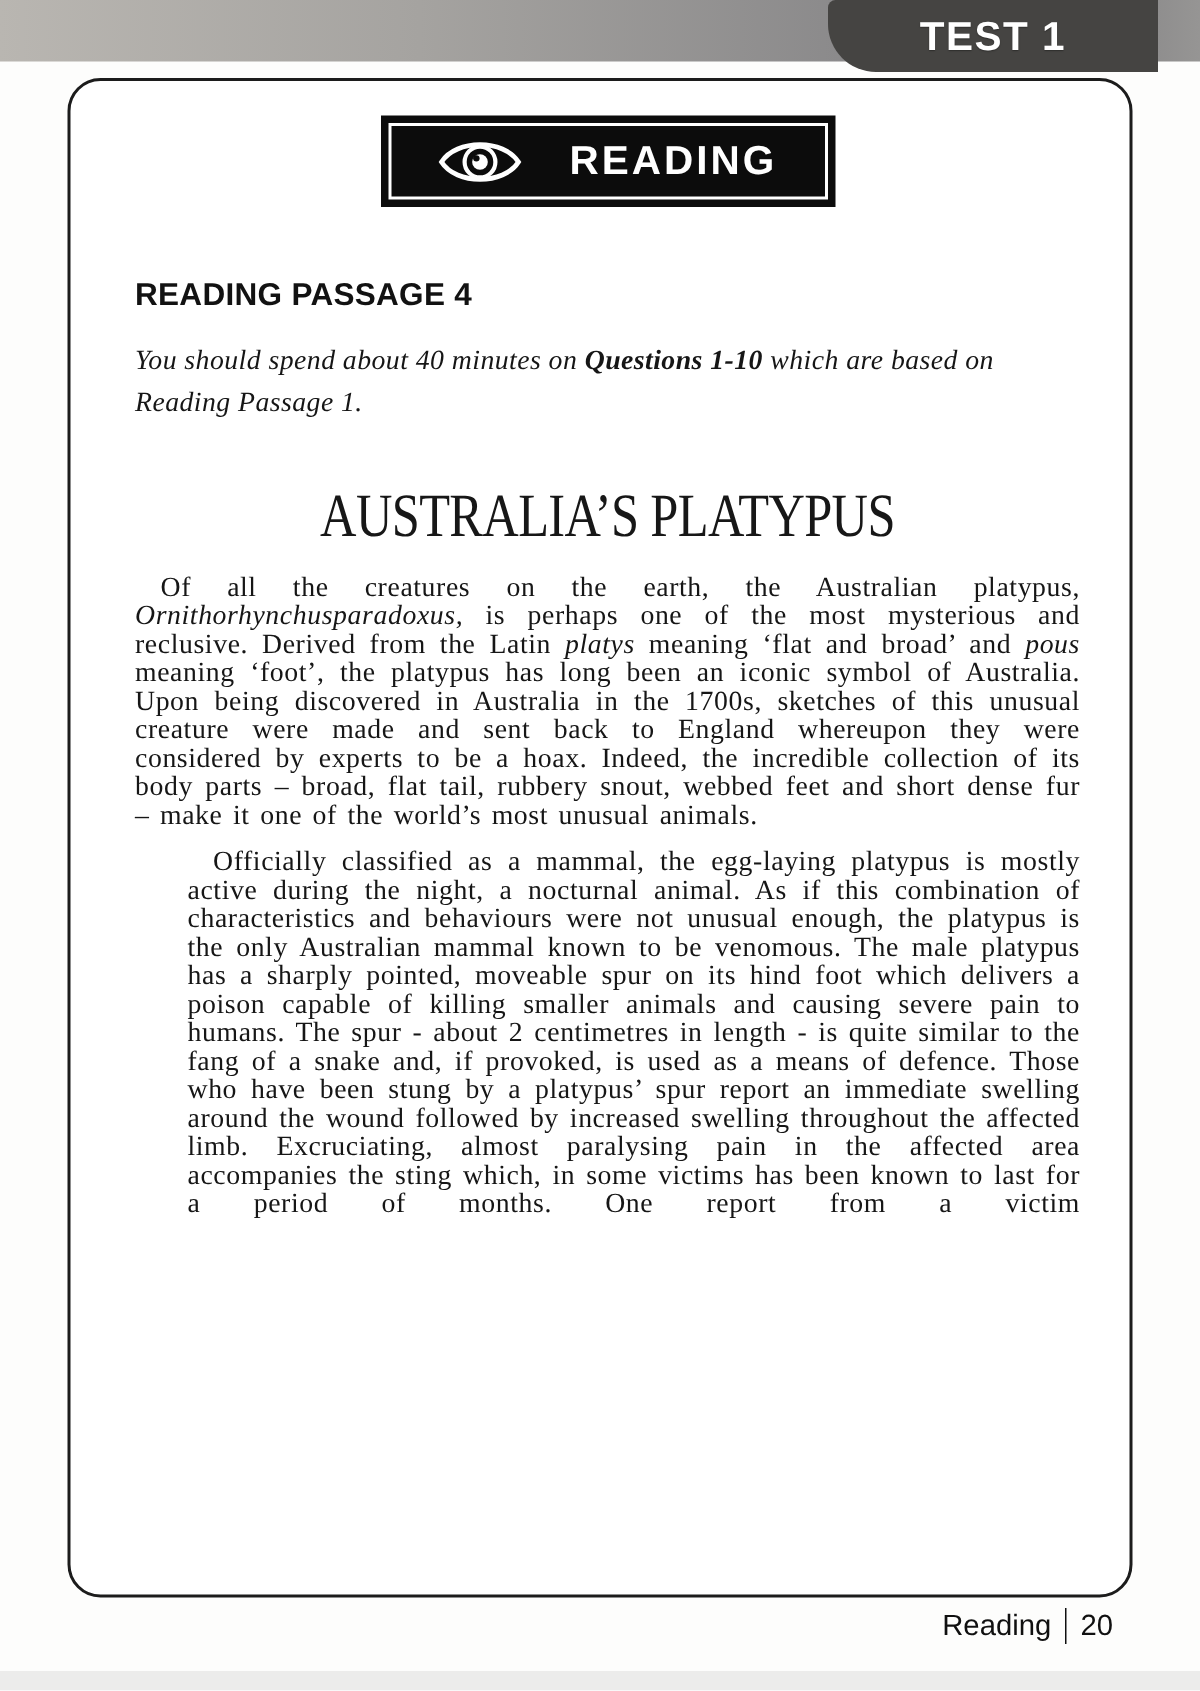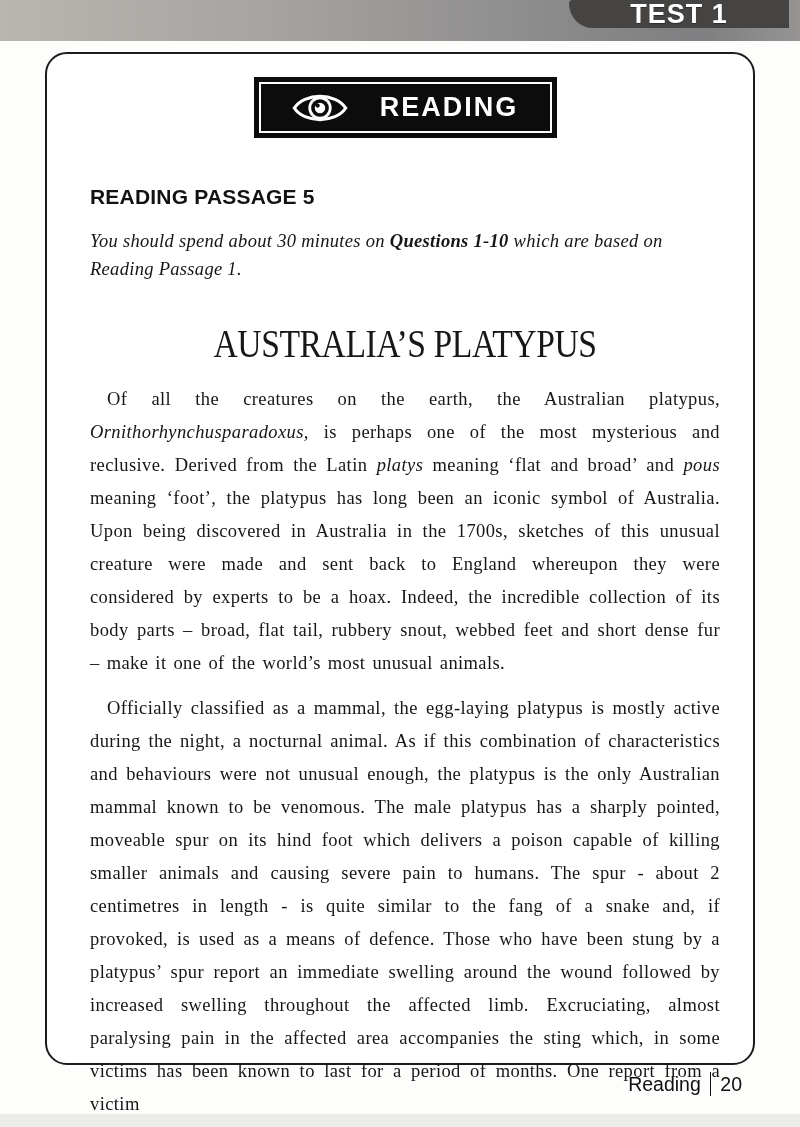--- a/index.html
+++ b/index.html
@@ -2,21 +2,21 @@
 <html><head>
 <meta charset="utf-8">
 <style>
   html,body{margin:0;padding:0;}
   body{width:800px;height:1127px;background:#fbfbfa;font-family:"Liberation Serif",serif;}
   .page{position:relative;width:800px;height:1127px;background:#fdfdfc;overflow:hidden;}
 
   
   .topbar{position:absolute;top:0;left:0;width:800px;height:41px;
     background:linear-gradient(90deg,#b9b6b1 0%,#a5a3a0 35%,#8b8a8b 70%,#7f7e80 88%,#969594 100%);}
-  .test-pill{position:absolute;top:0;right:11px;width:220px;height:28px;background:#454442;
+  .test-pill{position:absolute;top:0;right:28px;width:220px;height:48px;background:#454442;
     border-bottom-left-radius:32px;border-top-left-radius:5px;
     display:flex;align-items:center;justify-content:center;}
   .test-label{color:#fff;font-family:"Liberation Sans",sans-serif;font-weight:bold;
     font-size:27px;letter-spacing:1px;text-shadow:0 1px 1px rgba(0,0,0,.35);}
 
   
   .content-box{position:absolute;left:45px;top:52px;width:710px;height:1013px;box-sizing:border-box;
     border:2.5px solid #1c1c1c;border-radius:22px;background:#fff;padding:0 33px 0 43px;}
 
   
@@ -31,23 +31,23 @@
     font-size:21px;color:#121212;letter-spacing:.2px;}
 
   .instructions{margin:18px 0 0;font-size:18.5px;line-height:28px;color:#161616;
     font-style:italic;letter-spacing:.3px;}
   .instructions .bold{font-weight:bold;}
 
   .article-title{margin:36px 0 16px;text-align:center;font-weight:normal;
     font-size:41px;color:#171717;letter-spacing:-.5px;
     transform:scaleX(.82);transform-origin:50% 50%;white-space:nowrap;}
 
-  .body-par{margin:0 0 12px;font-size:18.5px;line-height:33px;color:#161616;
+  .body-par{margin:0 0 12px;font-size:18.5px;line-height:19px;color:#161616;
     text-align:justify;text-indent:17px;letter-spacing:.4px;word-spacing:2px;}
-  .body-par.continues{text-align-last:justify;margin-bottom:0;}
+  .body-par.continues{text-align-last:justify;margin-bottom:0;margin-left:35px;}
 
   
   .footer{position:absolute;top:1072px;right:58px;display:flex;align-items:center;gap:9px;
     font-family:"Liberation Sans",sans-serif;font-size:19.5px;color:#101010;}
   .vbar{width:1.5px;height:24px;background:#101010;}
 
   .bottom-strip{position:absolute;bottom:0;left:0;width:800px;height:13px;background:#ececeb;}
 </style>
 </head>
 <body>
@@ -69,23 +69,23 @@
             <path d="M2.5 20 C 13 3.5, 47 3.5, 57.5 20 C 47 36.5, 13 36.5, 2.5 20 Z" fill="none" stroke="#ffffff" stroke-width="3.4"></path>
             <circle cx="30" cy="20" r="11" fill="none" stroke="#ffffff" stroke-width="3"></circle>
             <circle cx="30" cy="20" r="5.6" fill="#ffffff"></circle>
             <circle cx="27.4" cy="17.4" r="2.3" fill="#0c0c0c"></circle>
           </svg>
         </span>
         <span class="banner-title">READING</span>
       </div>
     </div>
 
-    <h2 class="passage-heading">READING PASSAGE 5</h2>
+    <h2 class="passage-heading">READING PASSAGE 4</h2>
 
-    <p class="instructions"><span>You should spend about 30 minutes on </span><span class="bold">Questions 1-10</span><span> which are based on Reading Passage 1.</span></p>
+    <p class="instructions"><span>You should spend about 40 minutes on </span><span class="bold">Questions 1-10</span><span> which are based on Reading Passage 1.</span></p>
 
     <h1 class="article-title">AUSTRALIA’S PLATYPUS</h1>
 
     <p class="body-par"><span>Of all the creatures on the earth, the Australian platypus, </span><em>Ornithorhynchusparadoxus,</em><span> is perhaps one of the most mysterious and reclusive.  Derived from the Latin </span><em>platys</em><span> meaning ‘flat and broad’ and </span><em>pous</em><span> meaning ‘foot’, the platypus has long been an iconic symbol of Australia.  Upon being discovered in Australia in the 1700s, sketches of this unusual creature were made and sent back to England whereupon they were considered by experts to be a hoax.  Indeed, the incredible collection of its body parts – broad, flat tail, rubbery snout, webbed feet and short dense fur – make it one of the world’s most unusual animals.</span></p>
 
     <p class="body-par continues"><span>Officially classified as a mammal, the egg-laying platypus is mostly active during the night, a nocturnal animal.  As if this combination of characteristics and behaviours were not unusual enough, the platypus is the only Australian mammal known to be venomous.  The male platypus has a sharply pointed, moveable spur on its hind foot which delivers a poison capable of killing smaller animals and causing severe pain to humans.  The spur - about 2 centimetres in length - is quite similar to the fang of a snake and, if provoked, is used as a means of defence.  Those who have been stung by a platypus’ spur report an immediate swelling around the wound followed by increased swelling throughout the affected limb.  Excruciating, almost paralysing pain in the affected area accompanies the sting which, in some victims has been known to last for a period of months.  One report from a victim</span></p>
 
   </main>
 
   <footer class="footer">

